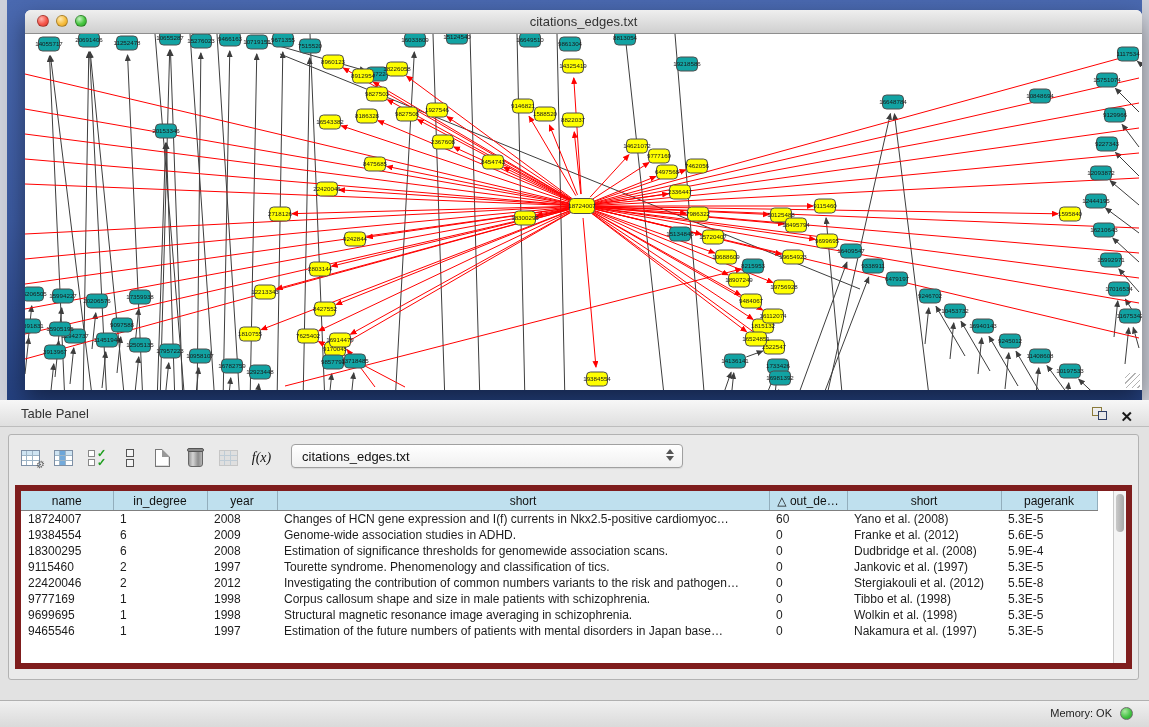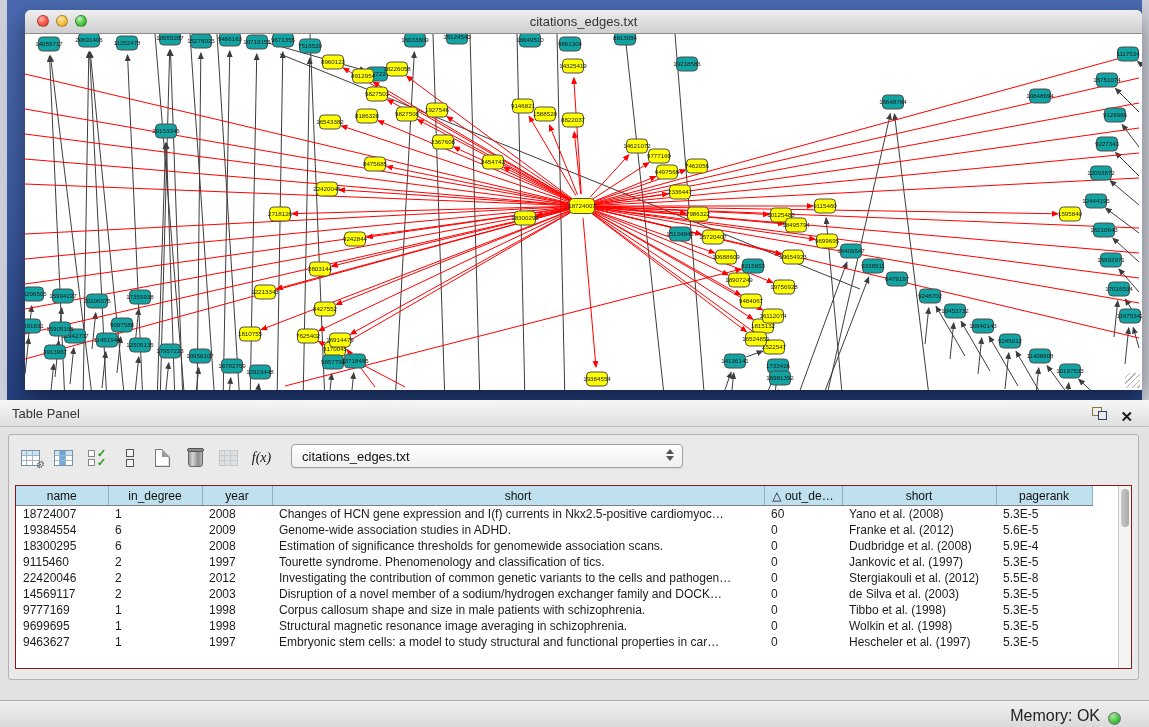--- a/index.html
+++ b/index.html
@@ -40,21 +40,21 @@
     background:repeating-linear-gradient(135deg,transparent 0 3px,#9a9a9a 3px 4px);
   }
   
   .table-panel{
     position:absolute;left:0;top:400px;width:1149px;height:327px;
     background:#e2e2e2;
   }
   .tp-header{
     height:27px;background:linear-gradient(#f7f7f7,#dfdfdf);
     border-bottom:1px solid #bdbdbd;position:relative;
-    font-size:13px;color:#333;line-height:27px;padding-left:12px;box-sizing:border-box;
+    font-size:13px;color:#333;line-height:27px;padding-left:21px;box-sizing:border-box;
   }
   .tp-float{position:absolute;right:42px;top:7px;width:15px;height:13px;cursor:pointer;}
   .tp-float .sq1{position:absolute;left:0;top:0;width:8px;height:7px;border:1.5px solid #8a7a3a;background:transparent;}
   .tp-float .sq2{position:absolute;right:0;bottom:0;width:7px;height:7px;border:1.5px solid #2e3e66;background:#e9e9e9;}
   .tp-close{position:absolute;right:16px;top:3px;font-size:15px;font-weight:bold;color:#1a1a1a;cursor:pointer;}
   .tp-box{
     position:absolute;left:8px;top:34px;width:1131px;height:246px;
     background:#eaeaea;border:1px solid #b2b2b2;border-radius:3px;box-sizing:border-box;
   }
   
@@ -84,21 +84,21 @@
     font-size:13px;color:#111;line-height:24px;padding-left:10px;box-sizing:border-box;cursor:pointer;
     box-shadow:0 1px 1px rgba(0,0,0,.08);
   }
   .combo .stepper{position:absolute;right:8px;top:4px;display:flex;flex-direction:column;align-items:center;}
   .combo .stepper b{display:block;width:0;height:0;border-left:4px solid transparent;border-right:4px solid transparent;}
   .combo .stepper .up{border-bottom:5px solid #555;margin-bottom:2px;}
   .combo .stepper .dn{border-top:5px solid #555;}
   
   .tbl-wrap{
     position:absolute;left:6px;top:50px;width:1117px;height:184px;
-    background:#fff;border:1px solid #7f1d1d;box-sizing:border-box;overflow:hidden;
+    background:#fff;border:6px solid #7f1d1d;box-sizing:border-box;overflow:hidden;
   }
   table.data{border-collapse:collapse;table-layout:fixed;width:1076px;}
   table.data th{
     background:#bfe0ee;border-right:1px solid #93aebc;border-bottom:1px solid #7f7f7f;
     font-weight:normal;font-size:12px;color:#111;height:19px;padding:0 4px;
     overflow:hidden;white-space:nowrap;
   }
   table.data th:last-child{border-right:1px solid #93aebc;}
   table.data td{
     font-size:12px;color:#1c1c1c;height:16px;padding:0 7px;
@@ -120,21 +120,21 @@
     color:#222;cursor:pointer;
   }
   .seg button:first-child{border-left-width:1px;border-radius:5px 0 0 5px;}
   .seg button:last-child{border-radius:0 5px 5px 0;}
   .seg button.sel{background:linear-gradient(#8b8b8b,#646464);color:#f4f4f4;border-color:#5d5d5d;}
   
   .statusbar{
     position:absolute;left:0;bottom:0;width:1149px;height:27px;
     background:linear-gradient(#f0f0f0,#dadada);border-top:1px solid #b0b0b0;box-sizing:border-box;
   }
-  .statusbar .mem{position:absolute;right:28px;top:6px;display:flex;align-items:flex-end;font-size:16px;color:#222;}
+  .statusbar .mem{position:absolute;right:16px;top:6px;display:flex;align-items:flex-start;font-size:11px;color:#222;}
   .memdot{width:13px;height:13px;border-radius:50%;margin-left:8px;
     background:radial-gradient(circle at 35% 30%,#a9e8a0,#3fbf3f 60%,#2e9e2e);border:1px solid #6d6d6d;box-sizing:border-box;}
 </style>
 </head>
 <body>
 
 <div class="desktop">
   <div class="net-window">
     <div class="titlebar">
       <div class="lights">
@@ -854,59 +854,50 @@
               <td>1997</td>
               <td>Tourette syndrome. Phenomenology and classification of tics.</td>
               <td>0</td>
               <td>Jankovic et al. (1997)</td>
               <td>5.3E-5</td>
             </tr>
             <tr>
               <td>22420046</td>
               <td>2</td>
               <td>2012</td>
-              <td>Investigating the contribution of common genetic variants to the cells and pathogen…</td>
+              <td>Investigating the contribution of common numbers variants to the risk and pathogen…</td>
               <td>0</td>
               <td>Stergiakouli et al. (2012)</td>
               <td>5.5E-8</td>
-            </tr>
-            <tr>
-              <td>14569117</td>
-              <td>2</td>
-              <td>2003</td>
-              <td>Disruption of a novel member of a sodium/hydrogen exchanger family and DOCK…</td>
-              <td>0</td>
-              <td>de Silva et al. (2003)</td>
-              <td>5.3E-5</td>
             </tr>
             <tr>
               <td>9777169</td>
               <td>1</td>
               <td>1998</td>
               <td>Corpus callosum shape and size in male patients with schizophrenia.</td>
               <td>0</td>
               <td>Tibbo et al. (1998)</td>
               <td>5.3E-5</td>
             </tr>
             <tr>
               <td>9699695</td>
               <td>1</td>
               <td>1998</td>
               <td>Structural magnetic resonance image averaging in schizophrenia.</td>
               <td>0</td>
               <td>Wolkin et al. (1998)</td>
               <td>5.3E-5</td>
             </tr>
             <tr>
-              <td>9463627</td>
+              <td>9465546</td>
               <td>1</td>
               <td>1997</td>
-              <td>Embryonic stem cells: a model to study structural and functional properties in car…</td>
+              <td>Estimation of the future numbers of patients with mental disorders in Japan base…</td>
               <td>0</td>
-              <td>Hescheler et al. (1997)</td>
+              <td>Nakamura et al. (1997)</td>
               <td>5.3E-5</td>
             </tr>
           </tbody>
         </table>
       <div class="vscroll">
         <div class="vthumb"></div>
       </div>
     </div>
 
     <div class="seg" id="tabbar">

